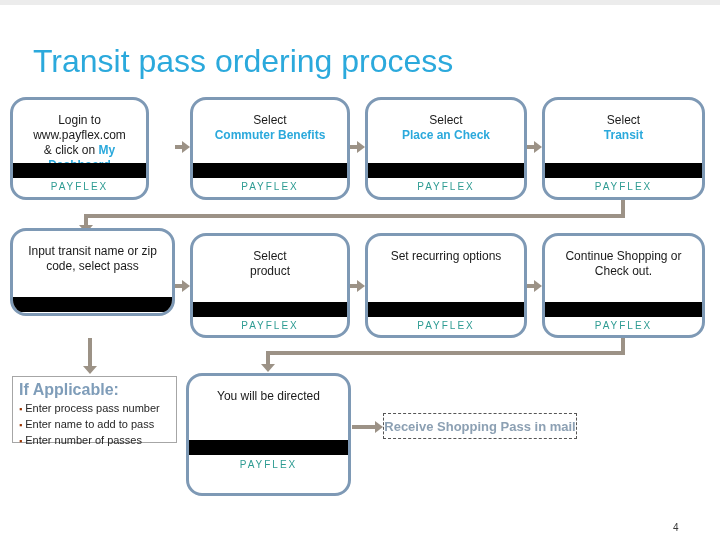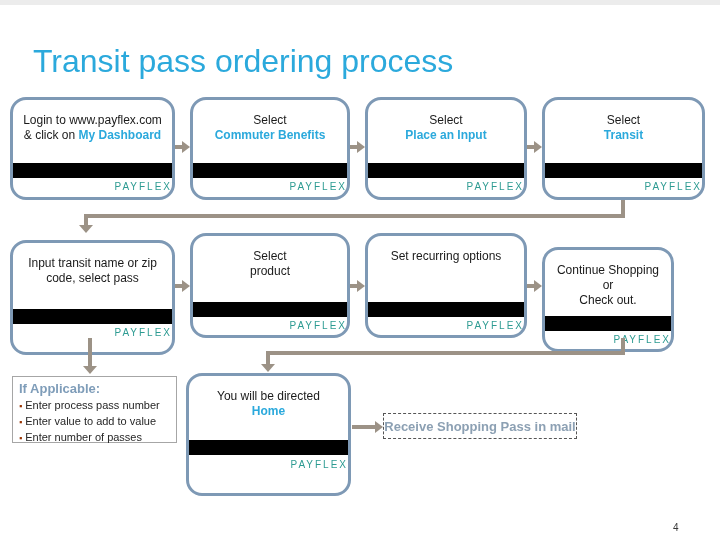--- a/index.html
+++ b/index.html
@@ -20,66 +20,66 @@
   }
   .pbox-text{
     position:absolute;left:6px;right:6px;top:13px;text-align:center;
     font-size:12px;line-height:15px;color:#1a1a1a;white-space:pre-line;
   }
   .hl{color:var(--highlight_color,#2BA9DC);font-weight:bold;}
   .hl.block{display:block;}
   .bar{position:absolute;left:-3px;right:-3px;height:15px;background:var(--bar_color,#000);}
   .r1 .bar{top:63px;} .r2 .bar{top:66px;} .homebox .bar{top:64px;}
   .logo{
-    position:absolute;left:0;right:0;text-align:right;font-size:10px;
+    position:absolute;left:0;right:0;text-align:center;font-size:10px;
     letter-spacing:2px;color:var(--logo_color,#2D9B92);
   }
   .r1 .logo{top:81px;} .r2 .logo{top:84px;} .homebox .logo{top:83px;}
   
   .seg{position:absolute;background:var(--arrow_color,#9C9286);}
   .head-down{position:absolute;width:0;height:0;border-left:7px solid transparent;border-right:7px solid transparent;border-top:8px solid var(--arrow_color,#9C9286);}
   .head-right{position:absolute;width:0;height:0;border-top:6px solid transparent;border-bottom:6px solid transparent;border-left:8px solid var(--arrow_color,#9C9286);}
   
   .ifbox{
     position:absolute;border:1px solid #a6a6a6;background:#fff;box-sizing:border-box;
     padding:4px 4px 0 6px;
   }
-  .ifhead{font-size:13px;font-weight:bold;color:var(--applicable_heading_color,#7F9DB9);margin-bottom:2px;}
+  .ifhead{font-size:16px;font-weight:bold;color:var(--applicable_heading_color,#7F9DB9);margin-bottom:2px;}
   .ifitem{font-size:11px;color:#262626;line-height:15px;display:flex;align-items:baseline;}
   .sq{color:var(--bullet_color,#993300);font-size:9px;margin-right:3px;}
   
   .mailbox{
     position:absolute;border:1px dashed #555;box-sizing:border-box;
     display:flex;align-items:center;justify-content:center;
     font-size:13px;font-weight:bold;color:var(--mail_text_color,#8CA0B3);white-space:nowrap;
   }
   .pagenum{font-size:10px;color:#383838;}
 </style>
 </head>
 <body>
 
 <div class="abs top-strip"></div>
 
 <div class="abs title">Transit pass ordering process</div>
 
-<div class="pbox r1" style="left:10px;top:97px;width:165px;height:103px">
+<div class="pbox r1" style="left:10px;top:97px;width:139px;height:103px">
   <div class="pbox-text"><span>Login to www.payflex.com
 &amp; click on </span><span class="hl">My Dashboard</span></div>
   <div class="bar"></div>
   <div class="logo">PAYFLEX</div>
 </div>
 
 <div class="pbox r1" style="left:190px;top:97px;width:160px;height:103px">
   <div class="pbox-text"><span>Select</span><span class="hl block">Commuter Benefits</span></div>
   <div class="bar"></div>
   <div class="logo">PAYFLEX</div>
 </div>
 
 <div class="pbox r1" style="left:365px;top:97px;width:162px;height:103px">
-  <div class="pbox-text"><span>Select</span><span class="hl block">Place an Input</span></div>
+  <div class="pbox-text"><span>Select</span><span class="hl block">Place an Check</span></div>
   <div class="bar"></div>
   <div class="logo">PAYFLEX</div>
 </div>
 
 <div class="pbox r1" style="left:542px;top:97px;width:163px;height:103px">
   <div class="pbox-text"><span>Select</span><span class="hl block">Transit</span></div>
   <div class="bar"></div>
   <div class="logo">PAYFLEX</div>
 </div>
 
@@ -94,41 +94,41 @@
 <div class="abs" style="left:527px;top:141px;width:15px;height:12px">
   <div class="seg" style="left:0;top:4px;width:7px;height:4px"></div>
     <div class="head-right" style="left:7px;top:0"></div>
 </div>
 
 <div class="seg" style="left:621px;top:200px;width:4px;height:18px"></div>
 <div class="seg" style="left:84px;top:214px;width:541px;height:4px"></div>
 <div class="seg" style="left:84px;top:214px;width:4px;height:11px"></div>
 <div class="head-down" style="left:79px;top:225px"></div>
 
-<div class="pbox r2" style="left:10px;top:240px;width:165px;height:115px">
+<div class="pbox r2" style="left:10px;top:228px;width:165px;height:88px">
   <div class="pbox-text"><span>Input transit name or zip
 code, select pass</span></div>
   <div class="bar"></div>
   <div class="logo">PAYFLEX</div>
 </div>
 
 <div class="pbox r2" style="left:190px;top:233px;width:160px;height:105px">
   <div class="pbox-text"><span>Select
 product</span></div>
   <div class="bar"></div>
   <div class="logo">PAYFLEX</div>
 </div>
 
 <div class="pbox r2" style="left:365px;top:233px;width:162px;height:105px">
   <div class="pbox-text"><span>Set recurring options</span></div>
   <div class="bar"></div>
   <div class="logo">PAYFLEX</div>
 </div>
 
-<div class="pbox r2" style="left:542px;top:247px;width:132px;height:105px">
+<div class="pbox r2" style="left:542px;top:233px;width:163px;height:105px">
   <div class="pbox-text"><span>Continue Shopping or
 Check out.</span></div>
   <div class="bar"></div>
   <div class="logo">PAYFLEX</div>
 </div>
 
 <div class="abs" style="left:175px;top:280px;width:15px;height:12px">
   <div class="seg" style="left:0;top:4px;width:7px;height:4px"></div>
     <div class="head-right" style="left:7px;top:0"></div>
 </div>
@@ -150,30 +150,30 @@
 <div class="head-down" style="left:261px;top:364px"></div>
 
 <div class="ifbox" style="left:12px;top:376px;width:165px;height:67px">
   <div class="ifhead">If Applicable:</div>
   <div class="ifitem">
       <span class="sq">▪</span>
       <span>Enter process pass number</span>
     </div>
   <div class="ifitem">
       <span class="sq">▪</span>
-      <span>Enter value to add to value</span>
+      <span>Enter name to add to pass</span>
     </div>
   <div class="ifitem">
       <span class="sq">▪</span>
       <span>Enter number of passes</span>
     </div>
 </div>
 
 <div class="pbox homebox" style="left:186px;top:373px;width:165px;height:123px">
-  <div class="pbox-text"><span>You will be directed</span><span class="hl block">Home</span></div>
+  <div class="pbox-text"><span>You will be directed</span></div>
   <div class="bar"></div>
   <div class="logo">PAYFLEX</div>
 </div>
 
 <div class="abs" style="left:352px;top:420px;width:32px;height:14px">
   <div class="seg" style="left:0;top:5px;width:23px;height:4px"></div>
     <div class="head-right" style="left:23px;top:1px"></div>
 </div>
 
 <div class="mailbox" style="left:383px;top:413px;width:194px;height:26px">

